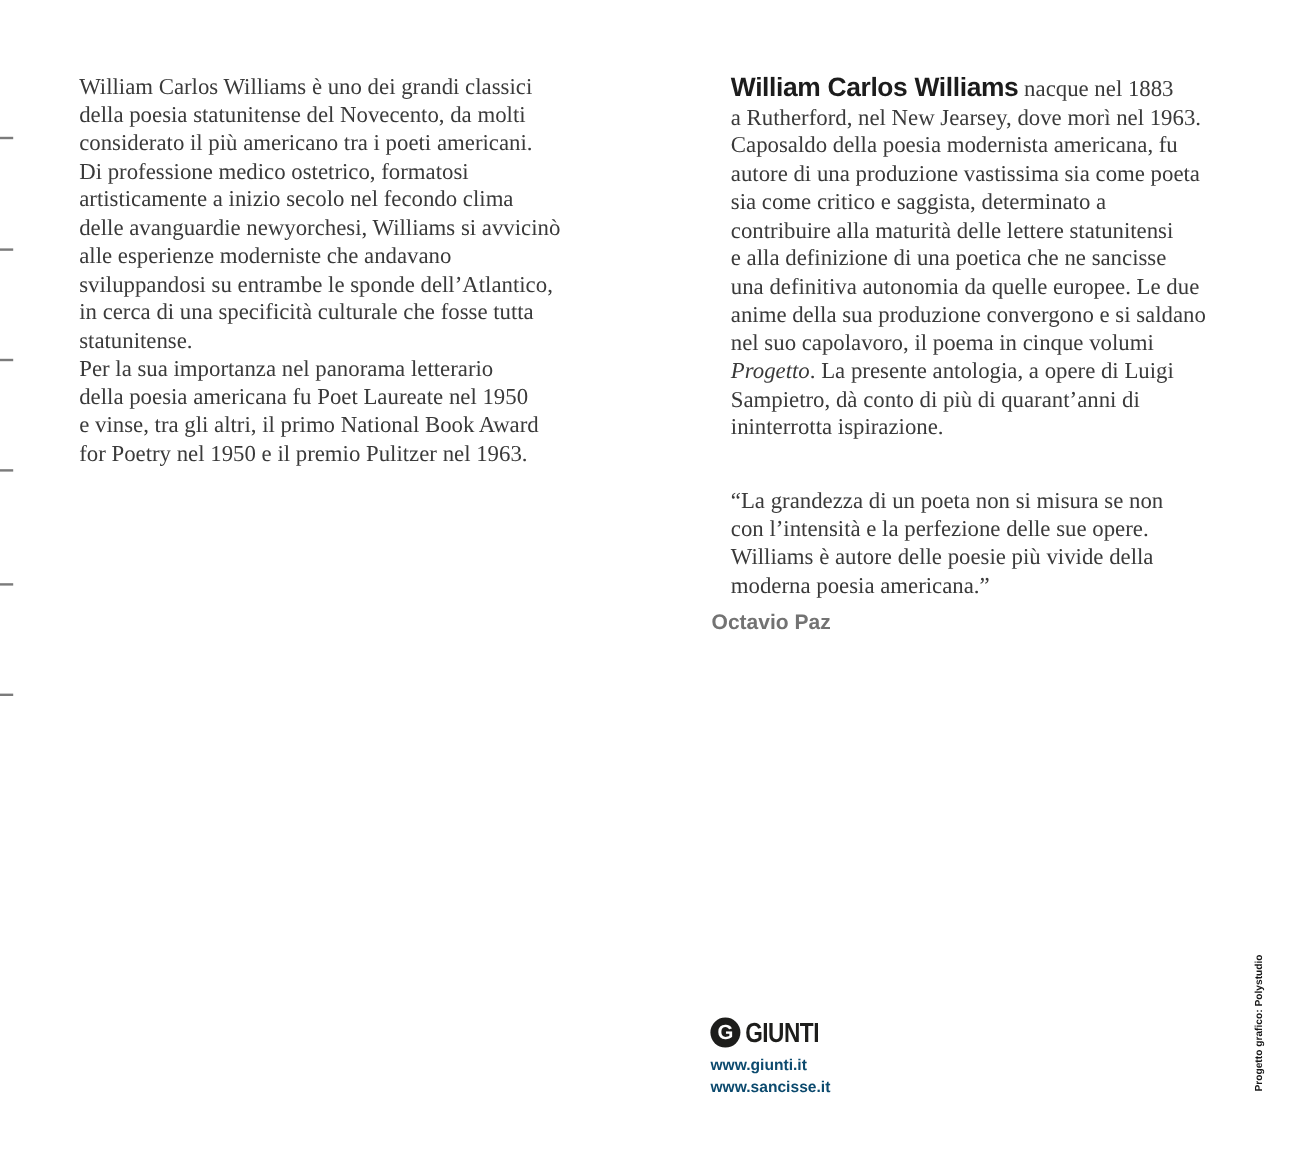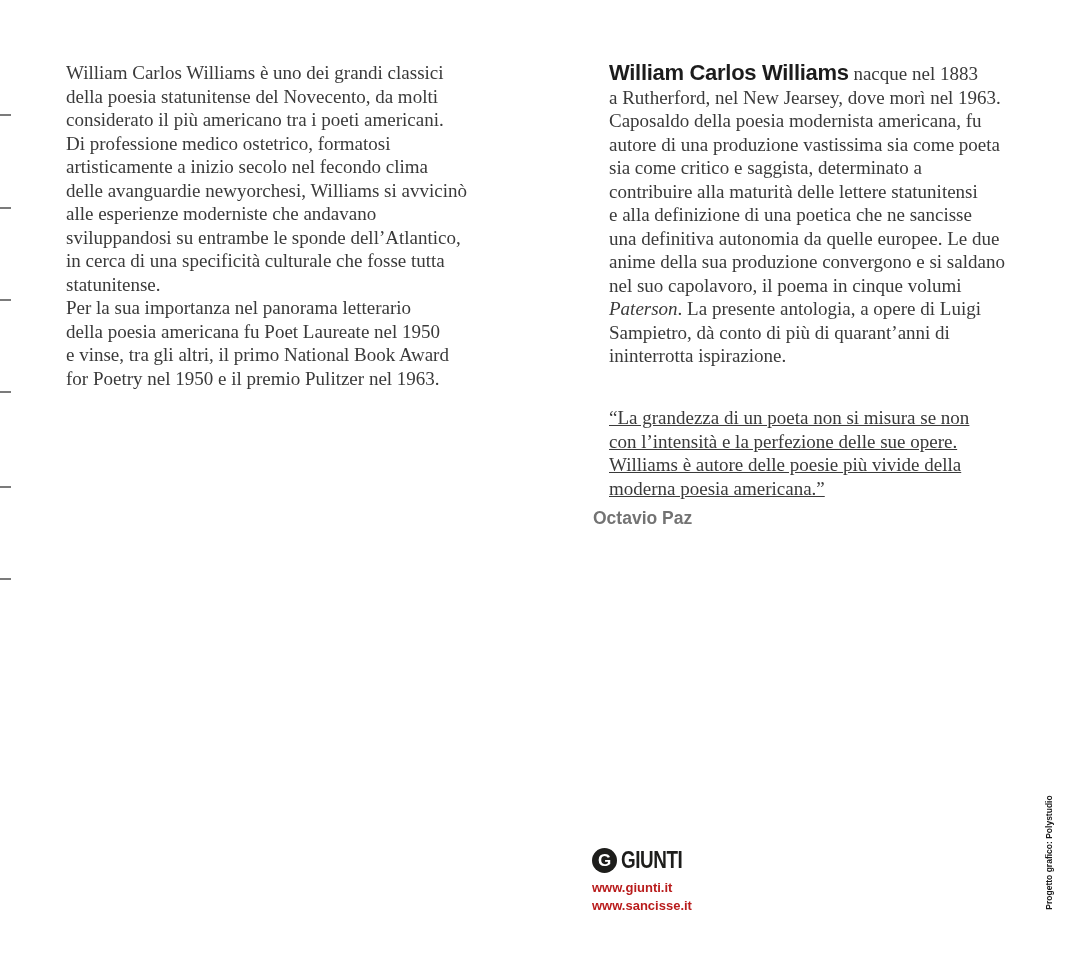--- a/index.html
+++ b/index.html
@@ -38,21 +38,21 @@
     position: absolute;
     font-family: "Liberation Serif", serif;
     font-size: 19px;
     line-height: 23.5px;
     color: #3a3a3a;
     white-space: pre;
     margin: 16px;
   }
   .left-col  { left: 50px;  top: 45px; width: 490px; }
   .right-col { left: 593px; top: 45px; width: 450px; }
-  .quote-block { left: 593px; top: 390px; width: 450px; text-decoration: underline; }
+  .quote-block { left: 593px; top: 390px; width: 450px; }
 
   .author-bold {
     font-family: "Liberation Sans", sans-serif;
     font-weight: bold;
     font-size: 22px;
     letter-spacing: -0.3px;
     color: #1c1c1c;
   }
   .paterson-italic { font-style: italic; }
 
@@ -100,21 +100,21 @@
     white-space: pre;
   }
   .urls {
     position: absolute;
     left: 592px;
     top: 879px;
     font-family: "Liberation Sans", sans-serif;
     font-weight: bold;
     font-size: 13px;
     line-height: 18px;
-    color: #b91c1c;
+    color: #0c4a6e;
   }
   .url-line { white-space: pre; }
 
   .design-credit {
     position: absolute;
     left: 989px;
     top: 847px;
     width: 120px;
     height: 11px;
     transform: rotate(-90deg);
@@ -156,21 +156,21 @@
   <p class="serif-block right-col"><b class="author-bold">William Carlos Williams</b><span> nacque nel 1883
 a Rutherford, nel New Jearsey, dove morì nel 1963.
 Caposaldo della poesia modernista americana, fu
 autore di una produzione vastissima sia come poeta
 sia come critico e saggista, determinato a
 contribuire alla maturità delle lettere statunitensi
 e alla definizione di una poetica che ne sancisse
 una definitiva autonomia da quelle europee. Le due
 anime della sua produzione convergono e si saldano
 nel suo capolavoro, il poema in cinque volumi
-</span><i class="paterson-italic">Paterson</i><span>. La presente antologia, a opere di Luigi
+</span><i class="paterson-italic">Progetto</i><span>. La presente antologia, a opere di Luigi
 Sampietro, dà conto di più di quarant’anni di
 ininterrotta ispirazione.</span></p>
 
   <p class="serif-block quote-block">“La grandezza di un poeta non si misura se non
 con l’intensità e la perfezione delle sue opere.
 Williams è autore delle poesie più vivide della
 moderna poesia americana.”</p>
 
   <div class="quote-attribution">Octavio Paz</div>
 

